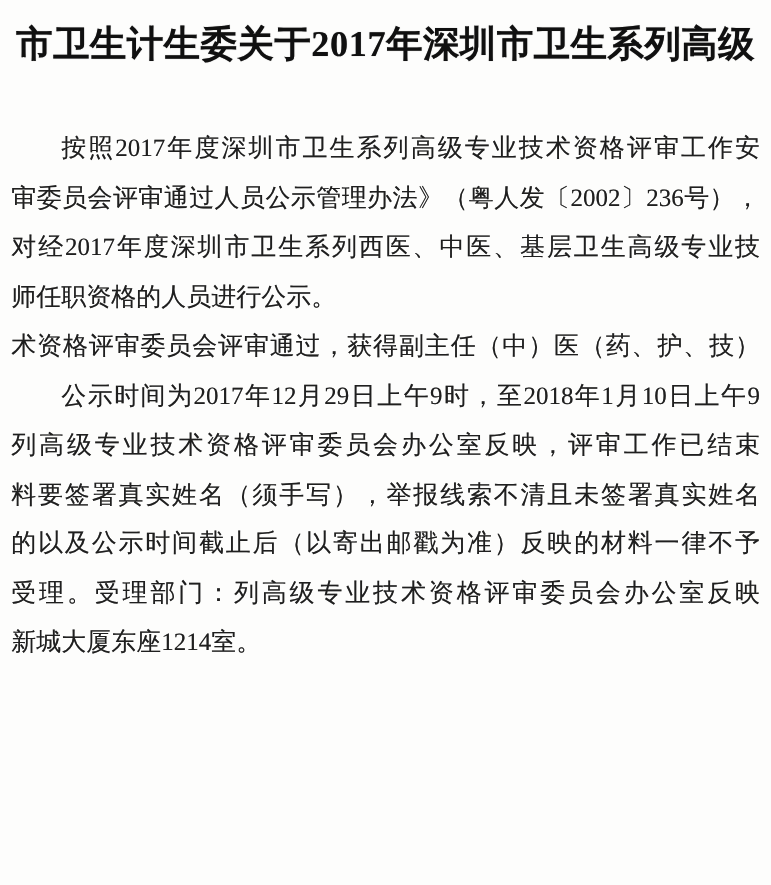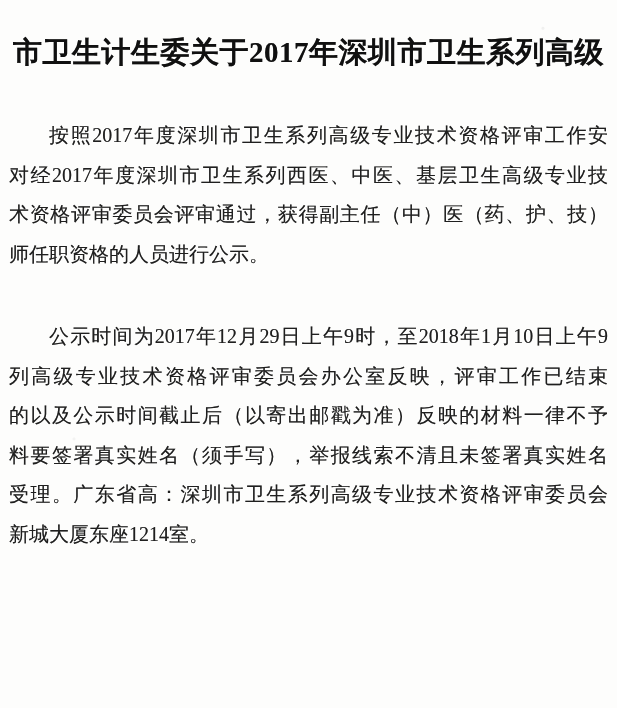--- a/index.html
+++ b/index.html
@@ -11,21 +11,21 @@
     height: 708px;
     background: #fdfdfc;
     overflow: hidden;
     font-family: "Liberation Serif", "DejaVu Serif", serif;
     color: #1b1b1b;
   }
   .page {
     width: 617px;
     height: 708px;
     box-sizing: border-box;
-    padding: 16px 9px;
+    padding: 0 9px;
     background:
       radial-gradient(circle at 88% 4%, rgba(0,0,0,0.05) 0 1px, transparent 2px),
       radial-gradient(circle at 12% 62%, rgba(0,0,0,0.04) 0 1px, transparent 2px),
       #fdfdfc;
   }
   .doc-title {
     padding-top: 16px;
     font-size: 29px;
     line-height: 40px;
     font-weight: bold;
@@ -43,45 +43,45 @@
     line-height: 39.5px;
     color: #1f1f1f;
     text-shadow: 0 0 0.5px rgba(0,0,0,0.45);
   }
   .para .doc-line {
     text-align: justify;
     text-align-last: justify;
   }
   .para .doc-line:first-child {
     text-indent: 2em;
-    margin-top: 43px;
   }
   .para .doc-line.last {
     text-align-last: left;
   }
 </style>
 </head>
 <body>
 
 <div class="page">
 
   <div class="doc-title">
       <div class="doc-line">市卫生计生委关于2017年深圳市卫生系列高级</div>
     </div>
 
   <div class="doc-body">
     <div class="para">
         <div class="doc-line">按照2017年度深圳市卫生系列高级专业技术资格评审工作安</div>
+        <div class="doc-line">审委员会评审通过人员公示管理办法》（粤人发〔2002〕236号），</div>
         <div class="doc-line">对经2017年度深圳市卫生系列西医、中医、基层卫生高级专业技</div>
+        <div class="doc-line last">师任职资格的人员进行公示。</div>
         <div class="doc-line">术资格评审委员会评审通过，获得副主任（中）医（药、护、技）</div>
-        <div class="doc-line last">师任职资格的人员进行公示。</div>
       </div>
     <div class="para">
         <div class="doc-line">公示时间为2017年12月29日上午9时，至2018年1月10日上午9</div>
         <div class="doc-line">列高级专业技术资格评审委员会办公室反映，评审工作已结束</div>
+        <div class="doc-line">料要签署真实姓名（须手写），举报线索不清且未签署真实姓名</div>
         <div class="doc-line">的以及公示时间截止后（以寄出邮戳为准）反映的材料一律不予</div>
-        <div class="doc-line">料要签署真实姓名（须手写），举报线索不清且未签署真实姓名</div>
-        <div class="doc-line">受理。广东省高：深圳市卫生系列高级专业技术资格评审委员会</div>
+        <div class="doc-line">受理。受理部门：列高级专业技术资格评审委员会办公室反映</div>
         <div class="doc-line last">新城大厦东座1214室。</div>
       </div>
   </div>
 
 </div>
 
 </body></html>

